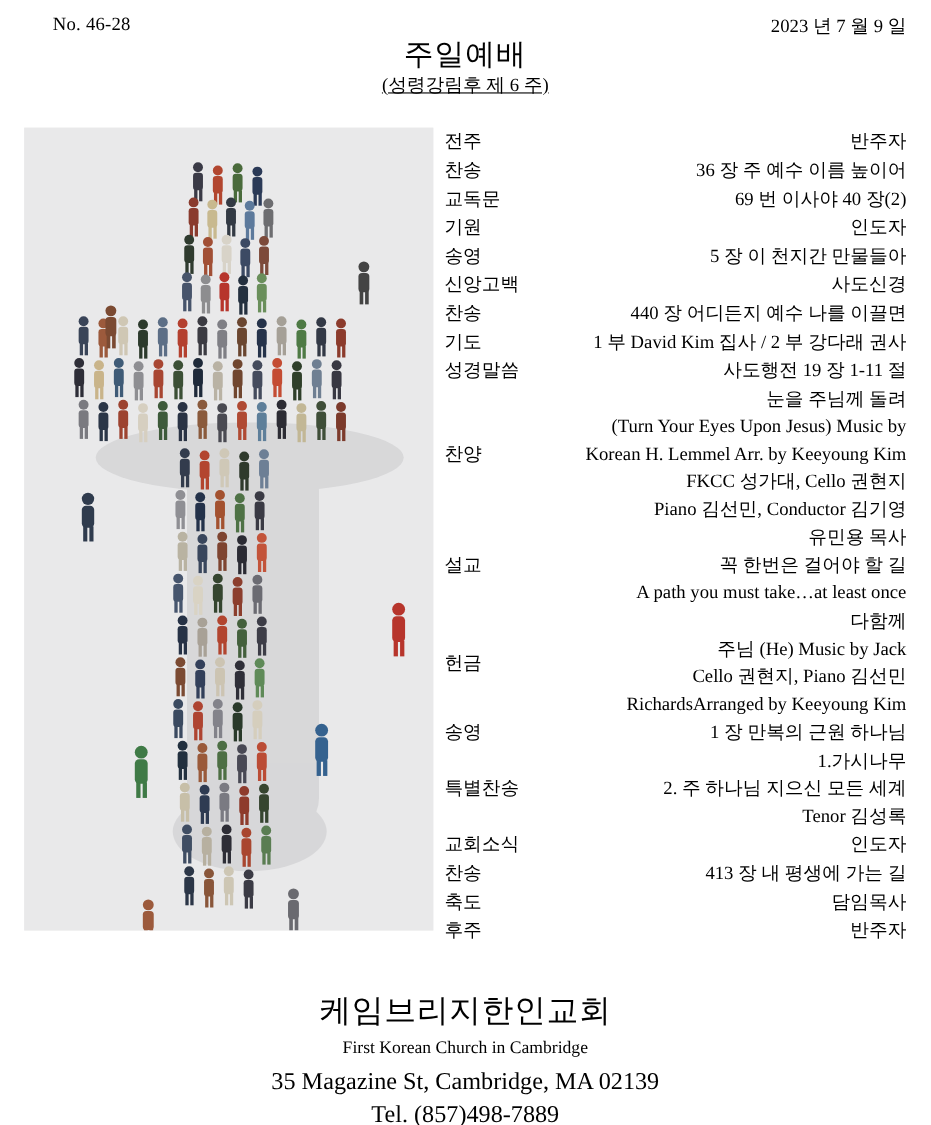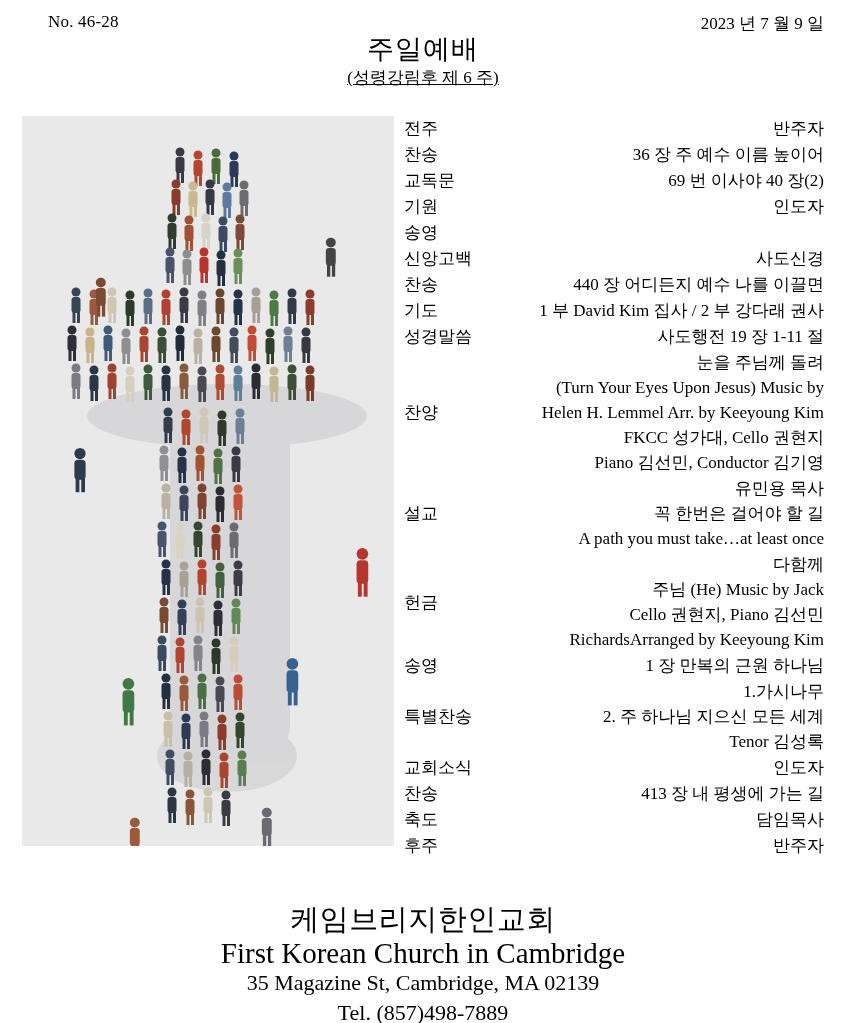--- a/index.html
+++ b/index.html
@@ -112,21 +112,21 @@
     top: 900px;
     width: 846px;
     text-align: center;
   }
   .church-kr {
     font-size: 29px;
     letter-spacing: 0.5px;
     line-height: 38px;
   }
   .church-en {
-    font-size: 29px;
+    font-size: 16px;
     line-height: 30px;
   }
   .church-addr {
     font-size: 22px;
     line-height: 30px;
   }
   .church-tel {
     font-size: 22px;
     line-height: 30px;
   }
@@ -953,20 +953,21 @@
       <div class="order-row">
         <div class="ord-label">교독문</div>
         <div class="ord-value">69 번 이사야 40 장(2)</div>
       </div>
       <div class="order-row">
         <div class="ord-label">기원</div>
         <div class="ord-value">인도자</div>
       </div>
       <div class="order-row">
         <div class="ord-label">송영</div>
+        <div class="ord-value">5 장 이 천지간 만물들아</div>
       </div>
       <div class="order-row">
         <div class="ord-label">신앙고백</div>
         <div class="ord-value">사도신경</div>
       </div>
       <div class="order-row">
         <div class="ord-label">찬송</div>
         <div class="ord-value">440 장 어디든지 예수 나를 이끌면</div>
       </div>
       <div class="order-row">
@@ -975,21 +976,21 @@
       </div>
       <div class="order-row">
         <div class="ord-label">성경말씀</div>
         <div class="ord-value">사도행전 19 장 1-11 절</div>
       </div>
       <div class="order-row multi">
         <div class="ord-label">찬양</div>
         <div class="ord-value">
           <span class="vline">눈을 주님께 돌려</span>
           <span class="vline">(Turn Your Eyes Upon Jesus) Music by</span>
-          <span class="vline">Helen H. Lemmel Arr. by Keeyoung Kim</span>
+          <span class="vline">Korean H. Lemmel Arr. by Keeyoung Kim</span>
           <span class="vline">FKCC 성가대,  Cello 권현지</span>
           <span class="vline">Piano 김선민,  Conductor  김기영</span>
         </div>
       </div>
       <div class="order-row multi">
         <div class="ord-label">설교</div>
         <div class="ord-value">
           <span class="vline">유민용 목사</span>
           <span class="vline">꼭 한번은 걸어야 할 길</span>
           <span class="vline">A path you must take…at least once</span>

